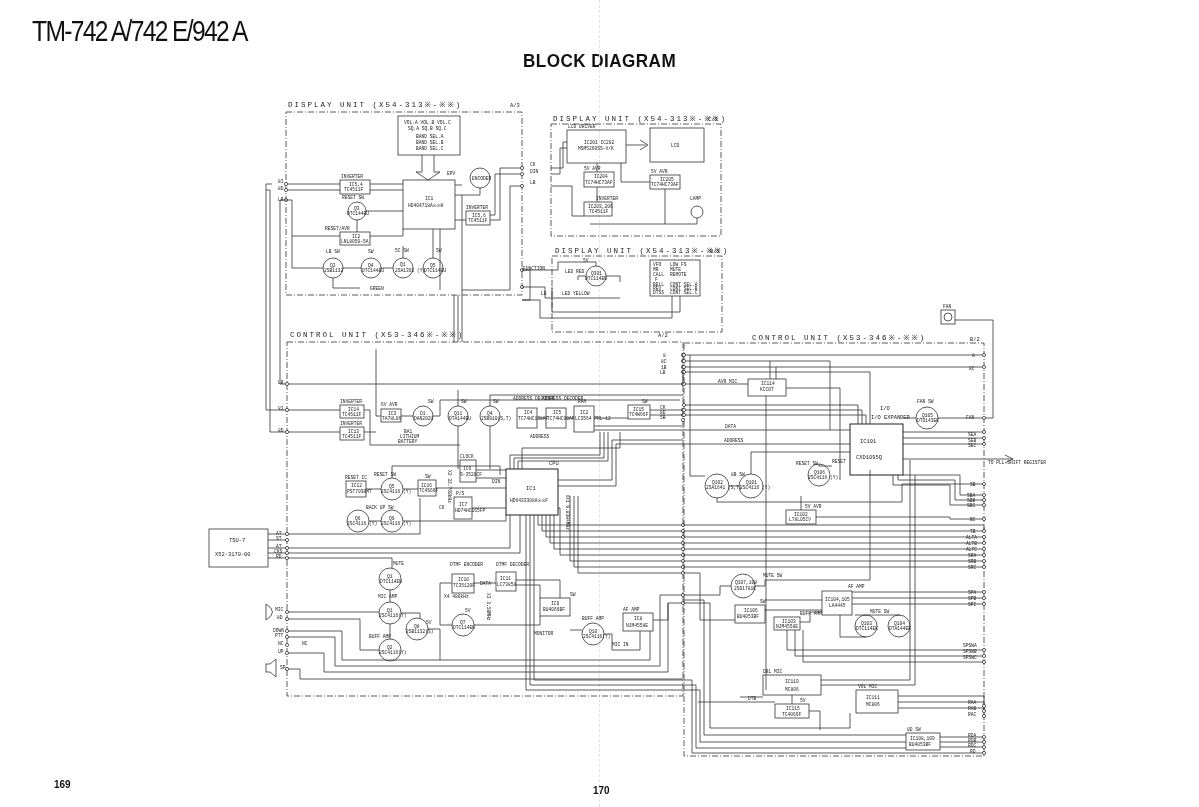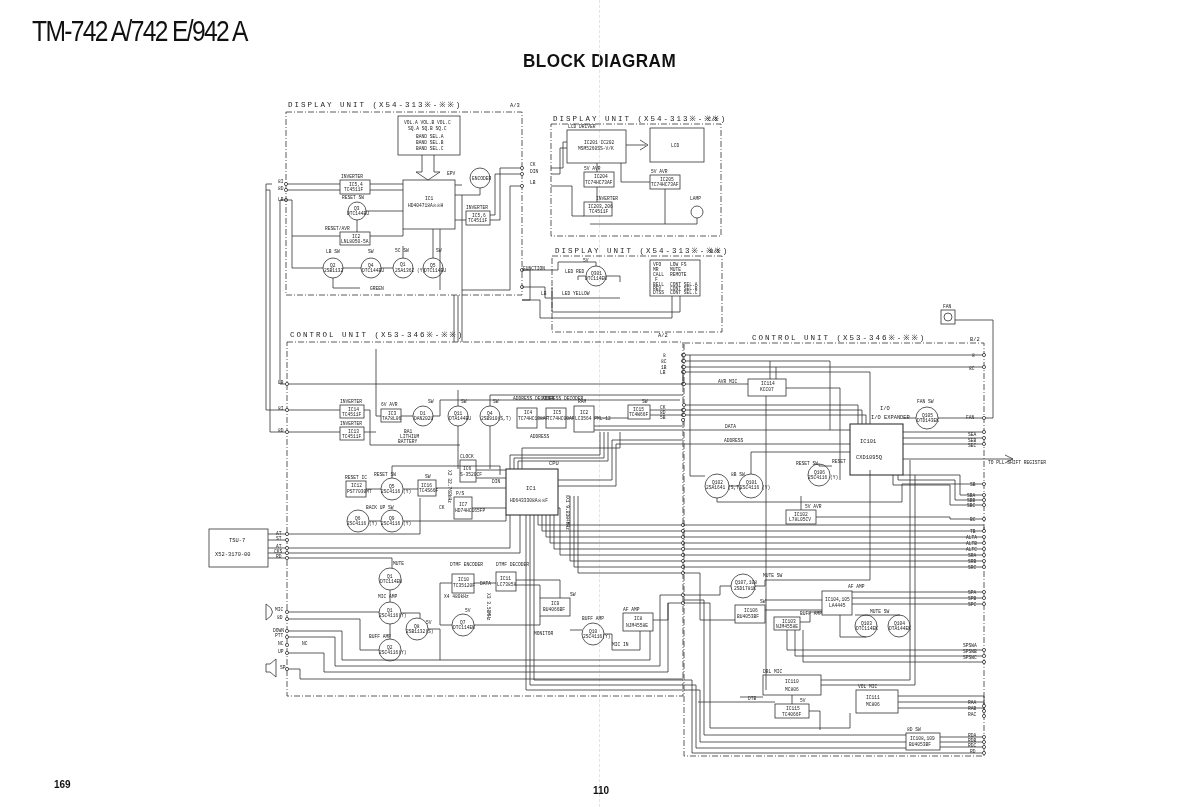--- a/index.html
+++ b/index.html
@@ -15,21 +15,21 @@
   .tiny { font-size:4.6px; }
   .small { font-size:5.4px; }
 </style>
 </head>
 <body>
 
 <div class="abs model-title">TM-742 A/742 E/942 A</div>
 <div class="abs diag-title">BLOCK DIAGRAM</div>
 <div class="abs fold"></div>
 <div class="abs page-num" style="left:54px; top:779px;">169</div>
-<div class="abs page-num" style="left:593px; top:785px;">110</div>
+<div class="abs page-num" style="left:593px; top:785px;">170</div>
 
 <svg width="1199" height="807" viewBox="0 0 1199 807" stroke="#333" fill="none" stroke-width="0.8">
 
   <g>
     <text class="unit-lbl" x="288" y="107" stroke="none">DISPLAY UNIT (X54-313※-※※)</text>
     <text class="small" x="510" y="107" stroke="none">A/3</text>
     <rect x="286" y="112" width="236" height="183" stroke-dasharray="6,2,1,2"></rect>
 
     <rect x="398" y="116" width="62" height="39"></rect>
     <text class="tiny" x="404" y="124" stroke="none">VOL.A  VOL.B  VOL.C</text>

